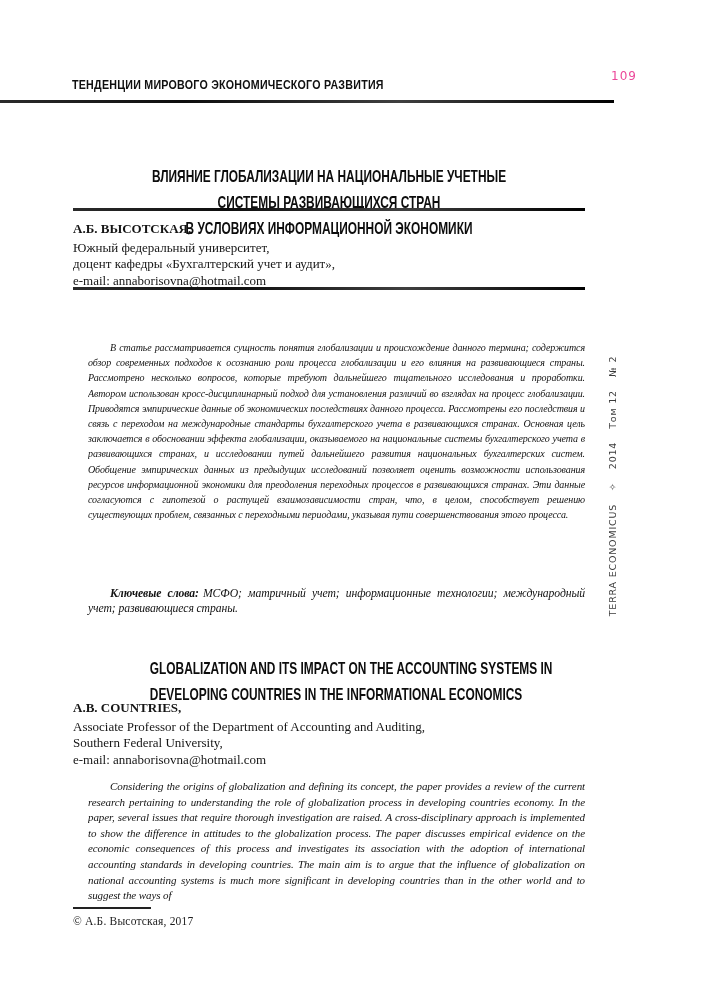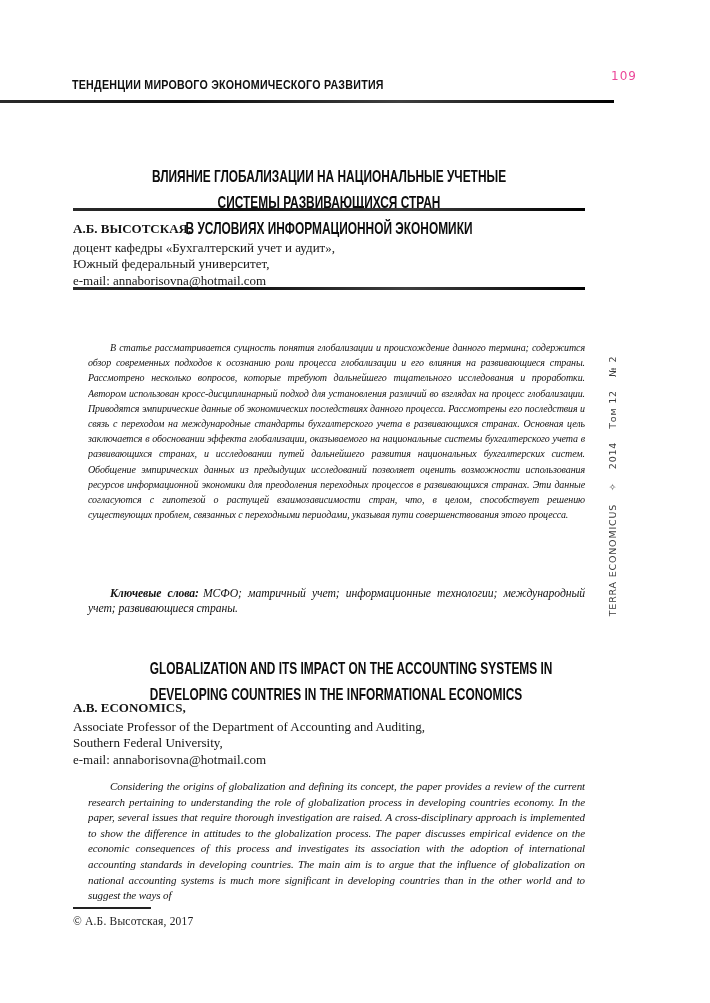--- a/index.html
+++ b/index.html
@@ -73,42 +73,42 @@
   <div class="title-block title-ru">
     <div class="title-line">ВЛИЯНИЕ ГЛОБАЛИЗАЦИИ НА НАЦИОНАЛЬНЫЕ УЧЕТНЫЕ</div>
     <div class="title-line">СИСТЕМЫ РАЗВИВАЮЩИХСЯ СТРАН</div>
     <div class="title-line">В УСЛОВИЯХ ИНФОРМАЦИОННОЙ ЭКОНОМИКИ</div>
   </div>
 
   <div class="rule rule-a"></div>
 
   <div class="author-block author-ru">
     <div class="author-name">А.Б. ВЫСОТСКАЯ,</div>
+    <div>Южный федеральный университет,</div>
     <div>доцент кафедры «Бухгалтерский учет и аудит»,</div>
-    <div>Южный федеральный университет,</div>
     <div>e-mail: annaborisovna@hotmail.com</div>
   </div>
 
   <div class="rule rule-b"></div>
 
   <div class="abstract abstract-ru">
     <div class="para">В статье рассматривается сущность понятия глобализации и происхождение данного термина; содержится обзор современных подходов к осознанию роли процесса глобализации и его влияния на развивающиеся страны. Рассмотрено несколько вопросов, которые требуют дальнейшего тщательного исследования и проработки. Автором использован кросс-дисциплинарный подход для установления различий во взглядах на процесс глобализации. Приводятся эмпирические данные об экономических последствиях данного процесса. Рассмотрены его последствия и связь с переходом на международные стандарты бухгалтерского учета в развивающихся странах. Основная цель заключается в обосновании эффекта глобализации, оказываемого на национальные системы бухгалтерского учета в развивающихся странах, и исследовании путей дальнейшего развития национальных бухгалтерских систем. Обобщение эмпирических данных из предыдущих исследований позволяет оценить возможности использования ресурсов информационной экономики для преодоления переходных процессов в развивающихся странах. Эти данные согласуются с гипотезой о растущей взаимозависимости стран, что, в целом, способствует решению существующих проблем, связанных с переходными периодами, указывая пути совершенствования этого процесса.</div>
   </div>
 
   <div class="keywords">
     <span class="kw-label">Ключевые слова:</span><span>МСФО; матричный учет; информационные технологии; международный учет; развивающиеся страны.</span>
   </div>
 
   <div class="title-block title-en">
     <div class="title-line">GLOBALIZATION AND ITS IMPACT ON THE ACCOUNTING SYSTEMS IN</div>
     <div class="title-line">DEVELOPING COUNTRIES IN THE INFORMATIONAL ECONOMICS</div>
   </div>
 
   <div class="author-block author-en">
-    <div class="author-name">A.B. ECONOMICS,</div>
+    <div class="author-name">A.B. COUNTRIES,</div>
     <div>Associate Professor of the Department of Accounting and Auditing,</div>
     <div>Southern Federal University,</div>
     <div>e-mail: annaborisovna@hotmail.com</div>
   </div>
 
   <div class="abstract abstract-en">
     <div class="para">Considering the origins of globalization and defining its concept, the paper provides a review of the current research pertaining to understanding the role of globalization process in developing countries economy. In the paper, several issues that require thorough investigation are raised. A cross-disciplinary approach is implemented to show the difference in attitudes to the globalization process. The paper discusses empirical evidence on the economic consequences of this process and investigates its association with the adoption of international accounting standards in developing countries. The main aim is to argue that the influence of globalization on national accounting systems is much more significant in developing countries than in the other world and to suggest the ways of</div>
   </div>
 
   <div class="rule rule-foot"></div>

